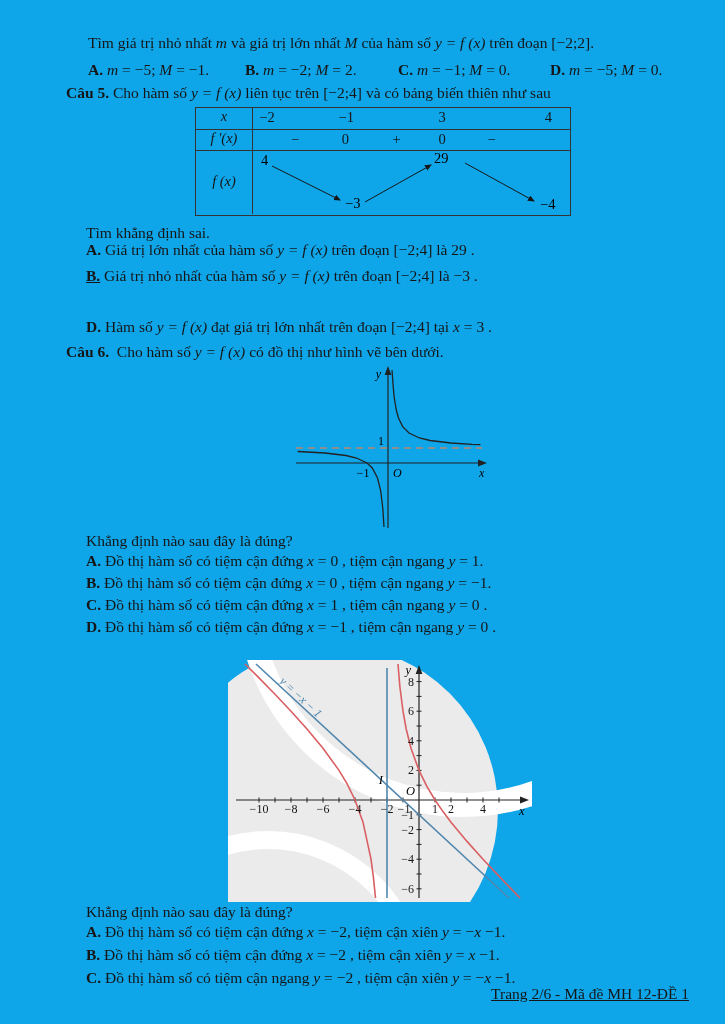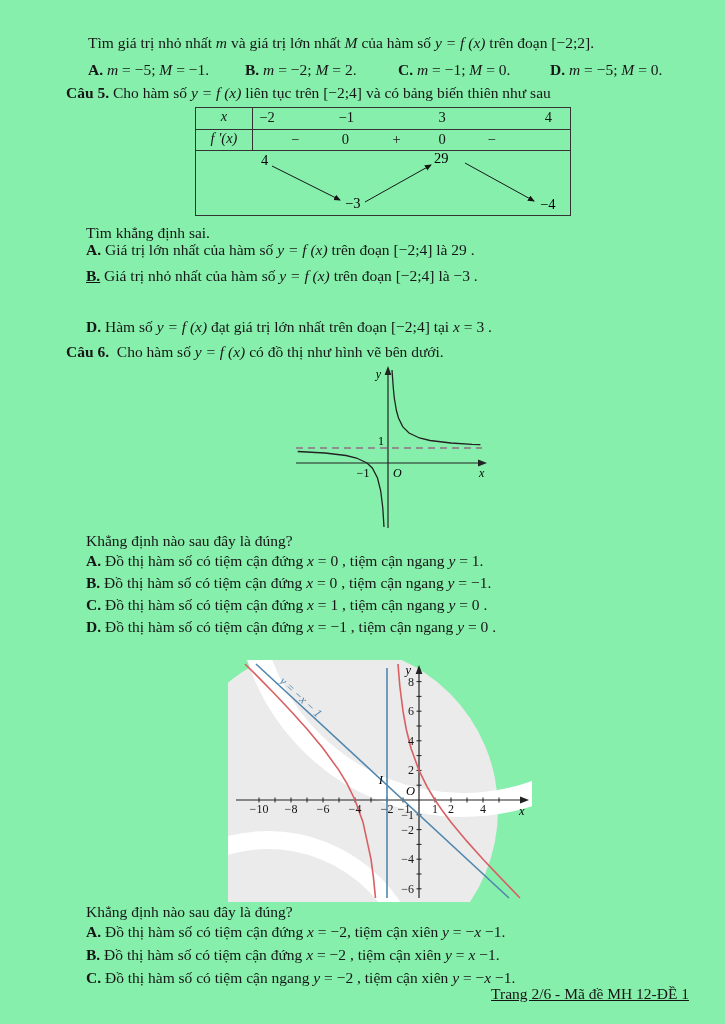--- a/index.html
+++ b/index.html
@@ -1,16 +1,16 @@
 <!DOCTYPE html>
 <html><head>
 <meta charset="utf-8">
 <style>
   html,body{margin:0;padding:0;background:#fff;}
-  .page{position:relative;width:725px;height:1024px;background:#86efac;overflow:hidden;
+  .page{position:relative;width:725px;height:1024px;background:#0ea5e9;overflow:hidden;
         font-family:"Liberation Serif","DejaVu Serif",serif;color:#161616;font-size:15.5px;}
   .abs{position:absolute;white-space:nowrap;}
   .rs-i{font-style:italic;}
   .rs-b{font-weight:bold;}
   .rs-bu{font-weight:bold;text-decoration:underline;}
   
   .vtable{position:absolute;left:195px;top:107px;width:376px;height:109px;
           border:1.2px solid #333;box-sizing:border-box;font-size:14.5px;}
   .vrow{position:relative;box-sizing:border-box;}
   .vrow1{height:22px;border-bottom:1px solid #333;}
@@ -52,20 +52,21 @@
       <div class="vhead">f ′(x)</div>
       <div class="vbody">
         <span class="vcell" style="left:12%;">−</span>
         <span class="vcell" style="left:28%;">0</span>
         <span class="vcell" style="left:44%;">+</span>
         <span class="vcell" style="left:58.5%;">0</span>
         <span class="vcell" style="left:74%;">−</span>
       </div>
     </div>
     <div class="vrow vrow3">
+      <div class="vhead" style="line-height:60px;">f (x)</div>
       <div class="vbody">
         <svg width="317" height="62" viewBox="0 0 317 62">
           <defs>
             <marker id="ah" markerWidth="8" markerHeight="8" refX="6" refY="3" orient="auto">
               <path d="M0,0 L7,3 L0,6 z" fill="#161616"></path>
             </marker>
           </defs>
           <text x="8" y="14" font-size="14.5">4</text>
           <text x="92" y="57" font-size="14.5">−3</text>
           <text x="181" y="12" font-size="14.5">29</text>

